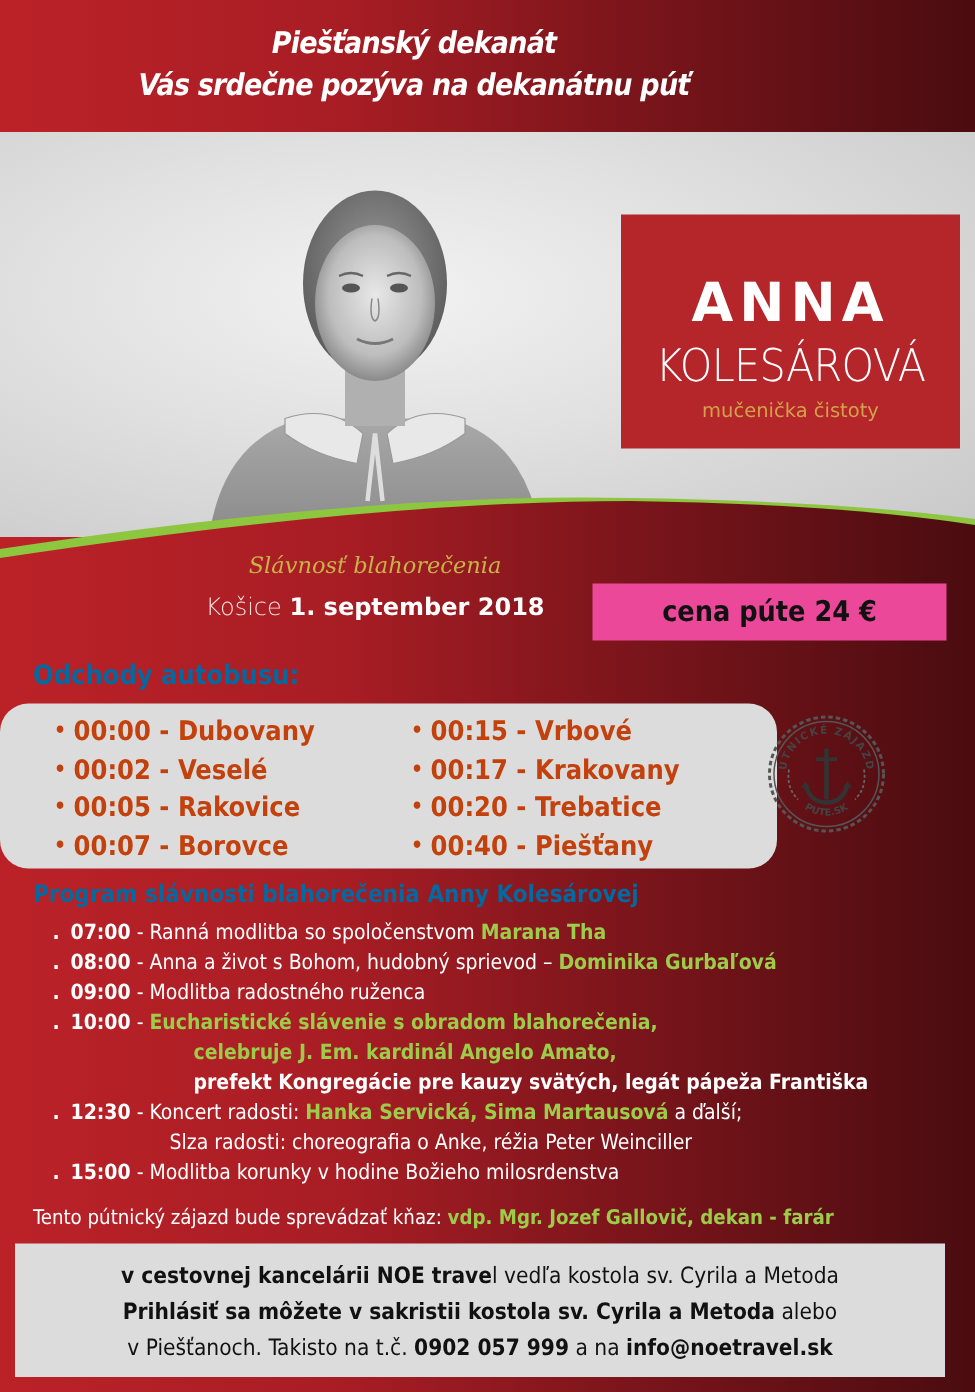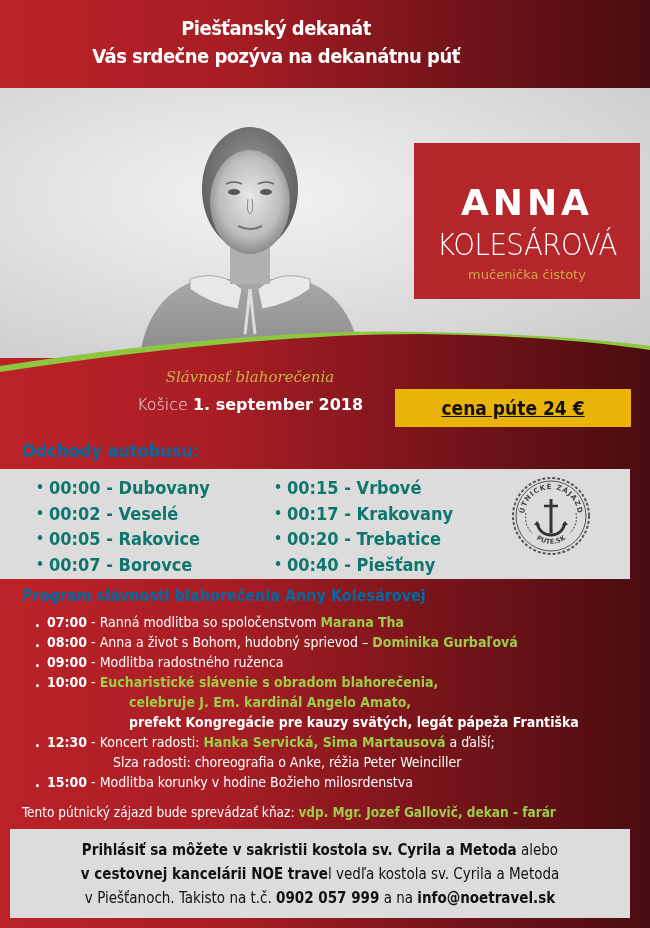--- a/index.html
+++ b/index.html
@@ -5,21 +5,21 @@
   * { margin: 0; padding: 0; box-sizing: border-box; }
   html, body { width: 650px; height: 928px; overflow: hidden; }
   body {
     font-family: "DejaVu Sans Condensed", "DejaVu Sans", sans-serif;
     background: linear-gradient(90deg, #bb2228 0%, #a81d24 35%, #7a151b 65%, #4a0c10 100%);
     position: relative;
     color: #fff;
   }
   .header {
     position: absolute; left: 0; top: 0; width: 552px; height: 88px;
-    text-align: center; padding-top: 14px;
+    text-align: center; padding-top: 14px; font-style: italic;
   }
   .header div {
     font-family: "DejaVu Sans", sans-serif;
     font-weight: bold; font-size: 20px; line-height: 28px; color: #fff;
     letter-spacing: -0.6px; transform: scaleX(0.9);
   }
   .hero {
     position: absolute; left: 0; top: 88px; width: 650px; height: 270px;
     background: radial-gradient(ellipse at 40% 40%, #f2f2f2 0%, #e2e2e2 40%, #d5d5d5 70%, #c8c8c8 100%);
     overflow: hidden;
@@ -53,30 +53,30 @@
     font-family: "DejaVu Serif", serif; font-style: italic; font-size: 15px; color: #c9b24a;
     line-height: 18px;
   }
   .event-date {
     font-family: "DejaVu Sans", sans-serif; font-size: 16px; line-height: 24px; margin-top: 7px;
   }
   .event-date .light { font-weight: 200; color: #f3e3e3; }
   .event-date .bold { font-weight: bold; }
   .price-box {
     position: absolute; left: 395px; top: 389px; width: 236px; height: 38px;
-    background: #eab308; color: #111; text-align: center;
-    font-weight: bold; font-size: 19px; line-height: 38px; text-decoration: underline;
+    background: #ec4899; color: #111; text-align: center;
+    font-weight: bold; font-size: 19px; line-height: 38px;
   }
   .section-title {
     position: absolute; left: 22px; font-weight: bold; color: #0369a1;
   }
   .bus-title { top: 440px; font-size: 18px; }
   .bus-box {
-    position: absolute; left: 0; top: 469px; width: 630px; height: 110px;
-    background: #dcdcdc; color: #0f766e;
+    position: absolute; left: 0; top: 469px; width: 518px; height: 110px;
+    background: #dcdcdc; color: #c2410c; border-radius: 19px;
   }
   .bus-col { position: absolute; top: 6px; }
   .bus-col.c1 { left: 36px; }
   .bus-col.c2 { left: 274px; }
   .bus-item {
     font-weight: bold; font-size: 18px; line-height: 24.5px; white-space: nowrap;
   }
   .bus-item .dot { font-size: 14px; margin-right: 5px; vertical-align: 2px; }
   .stamp { position: absolute; left: 510px; top: 6px; width: 82px; height: 82px; }
   .prog-title { top: 586px; font-size: 16px; }
@@ -239,16 +239,16 @@
   <div class="prog-row">
     <span class="bullet">.</span><span class="time">15:00</span><span> - </span><span>Modlitba korunky v hodine Božieho milosrdenstva</span>
   </div>
 </div>
 
 <div class="priest">
   <span>Tento pútnický zájazd bude sprevádzať kňaz: </span><span class="green">vdp. Mgr. Jozef Gallovič, dekan - farár</span>
 </div>
 
 <div class="contact-box">
+  <div><b>v cestovnej kancelárii NOE trave</b><span class="light">l vedľa kostola sv. Cyrila a Metoda</span></div>
   <div><b>Prihlásiť sa môžete v sakristii kostola sv. Cyrila a Metoda</b><span class="light"> alebo</span></div>
-  <div><b>v cestovnej kancelárii NOE trave</b><span class="light">l vedľa kostola sv. Cyrila a Metoda</span></div>
   <div><span class="light">v Piešťanoch. Takisto na t.č. </span><b>0902 057 999</b><span class="light"> a na </span><b>info@noetravel.sk</b></div>
 </div>
 
 </body></html>

